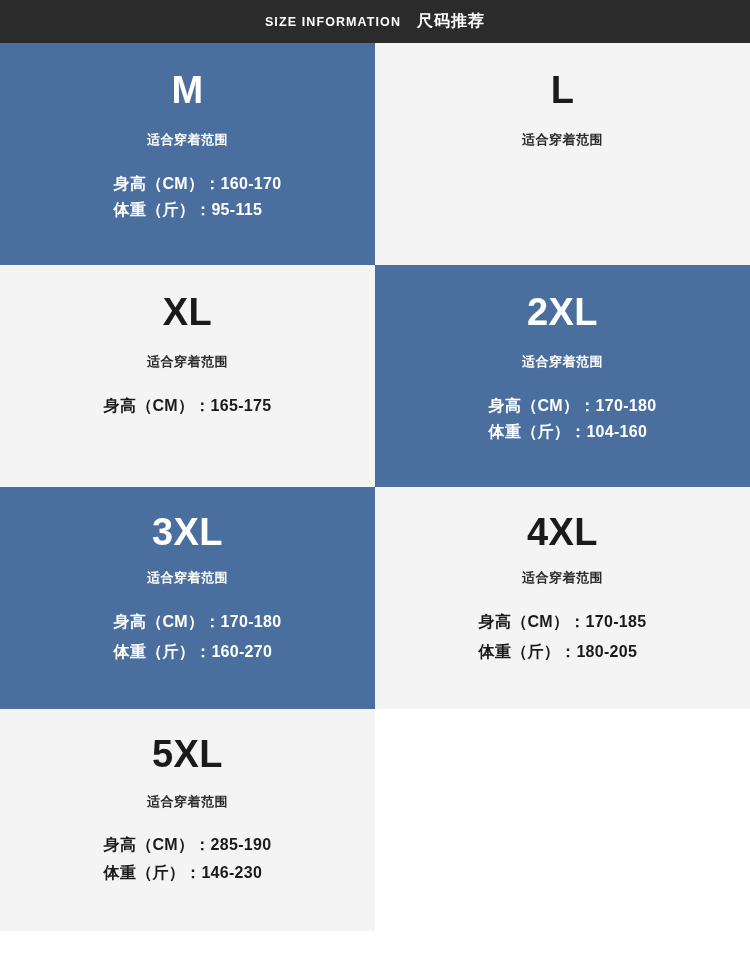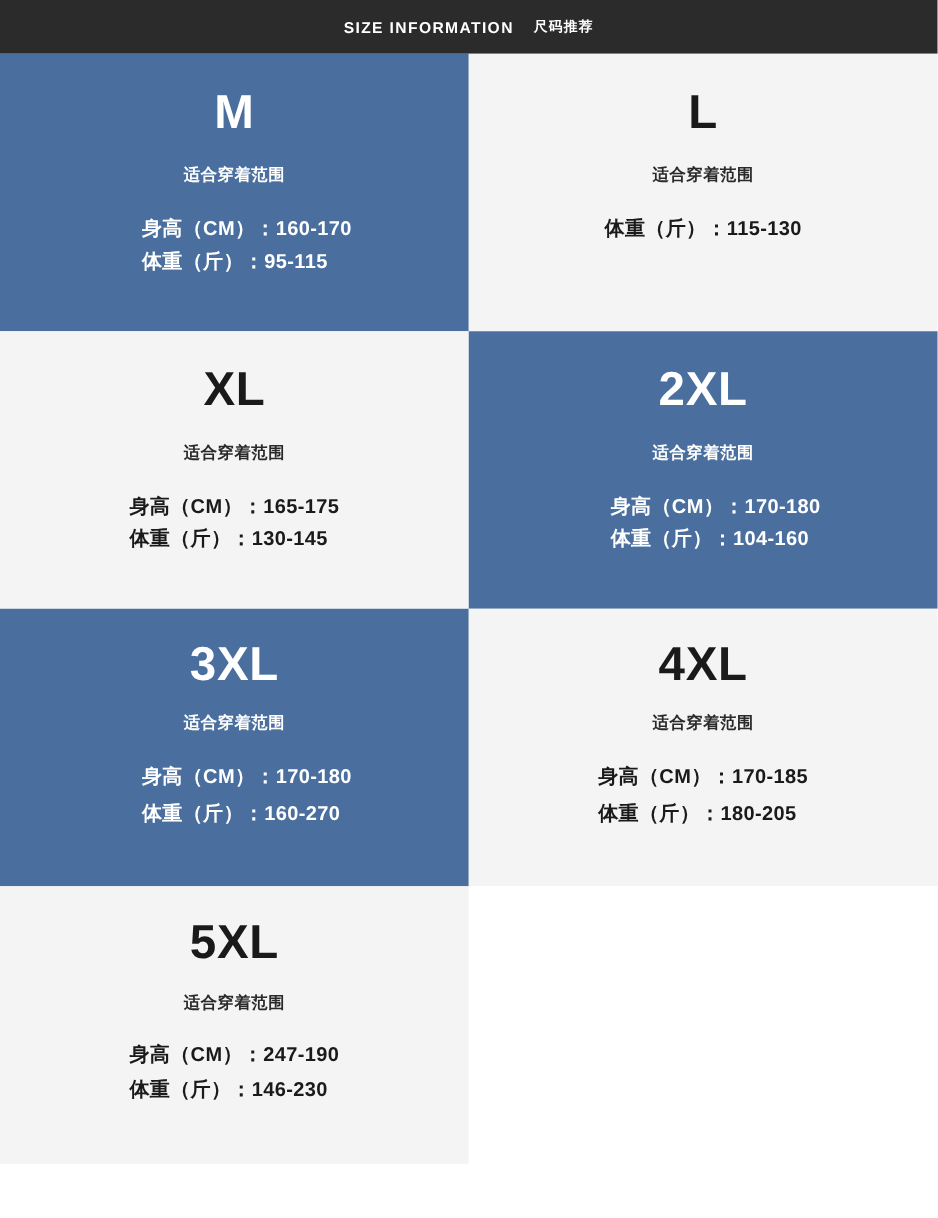--- a/index.html
+++ b/index.html
@@ -30,21 +30,21 @@
     gap: 16px;
   }
   .header-en {
     color: #ffffff;
     font-size: 12.5px;
     font-weight: bold;
     letter-spacing: 1.1px;
   }
   .header-cn {
     color: #ffffff;
-    font-size: 11px;
+    font-size: 16px;
     font-weight: bold;
     letter-spacing: 1px;
   }
   
   .grid {
     width: 750px;
     display: flex;
     flex-wrap: wrap;
   }
   .cell {
@@ -129,30 +129,28 @@
       <div class="measures">
         <div class="measure-line">身高（CM）：160-170</div>
         <div class="measure-line">体重（斤）：95-115</div>
       </div>
     </div>
 
     <div class="cell light row1">
       <div class="size-name">L</div>
       <div class="range-label">适合穿着范围</div>
       <div class="measures">
-        <div class="measure-line">体重（斤）：115-130</div>
       </div>
     </div>
 
     <div class="cell light row2">
       <div class="size-name">XL</div>
       <div class="range-label">适合穿着范围</div>
       <div class="measures">
         <div class="measure-line">身高（CM）：165-175</div>
-        <div class="measure-line">体重（斤）：130-145</div>
       </div>
     </div>
 
     <div class="cell blue row2">
       <div class="size-name">2XL</div>
       <div class="range-label">适合穿着范围</div>
       <div class="measures">
         <div class="measure-line">身高（CM）：170-180</div>
         <div class="measure-line">体重（斤）：104-160</div>
       </div>
@@ -173,21 +171,21 @@
       <div class="measures">
         <div class="measure-line">身高（CM）：170-185</div>
         <div class="measure-line">体重（斤）：180-205</div>
       </div>
     </div>
 
     <div class="cell light row4">
       <div class="size-name">5XL</div>
       <div class="range-label">适合穿着范围</div>
       <div class="measures">
-        <div class="measure-line">身高（CM）：247-190</div>
+        <div class="measure-line">身高（CM）：285-190</div>
         <div class="measure-line">体重（斤）：146-230</div>
       </div>
     </div>
 
     <div class="cell white empty-cell row4"></div>
 
   </div>
 </div>
 
 </body></html>

